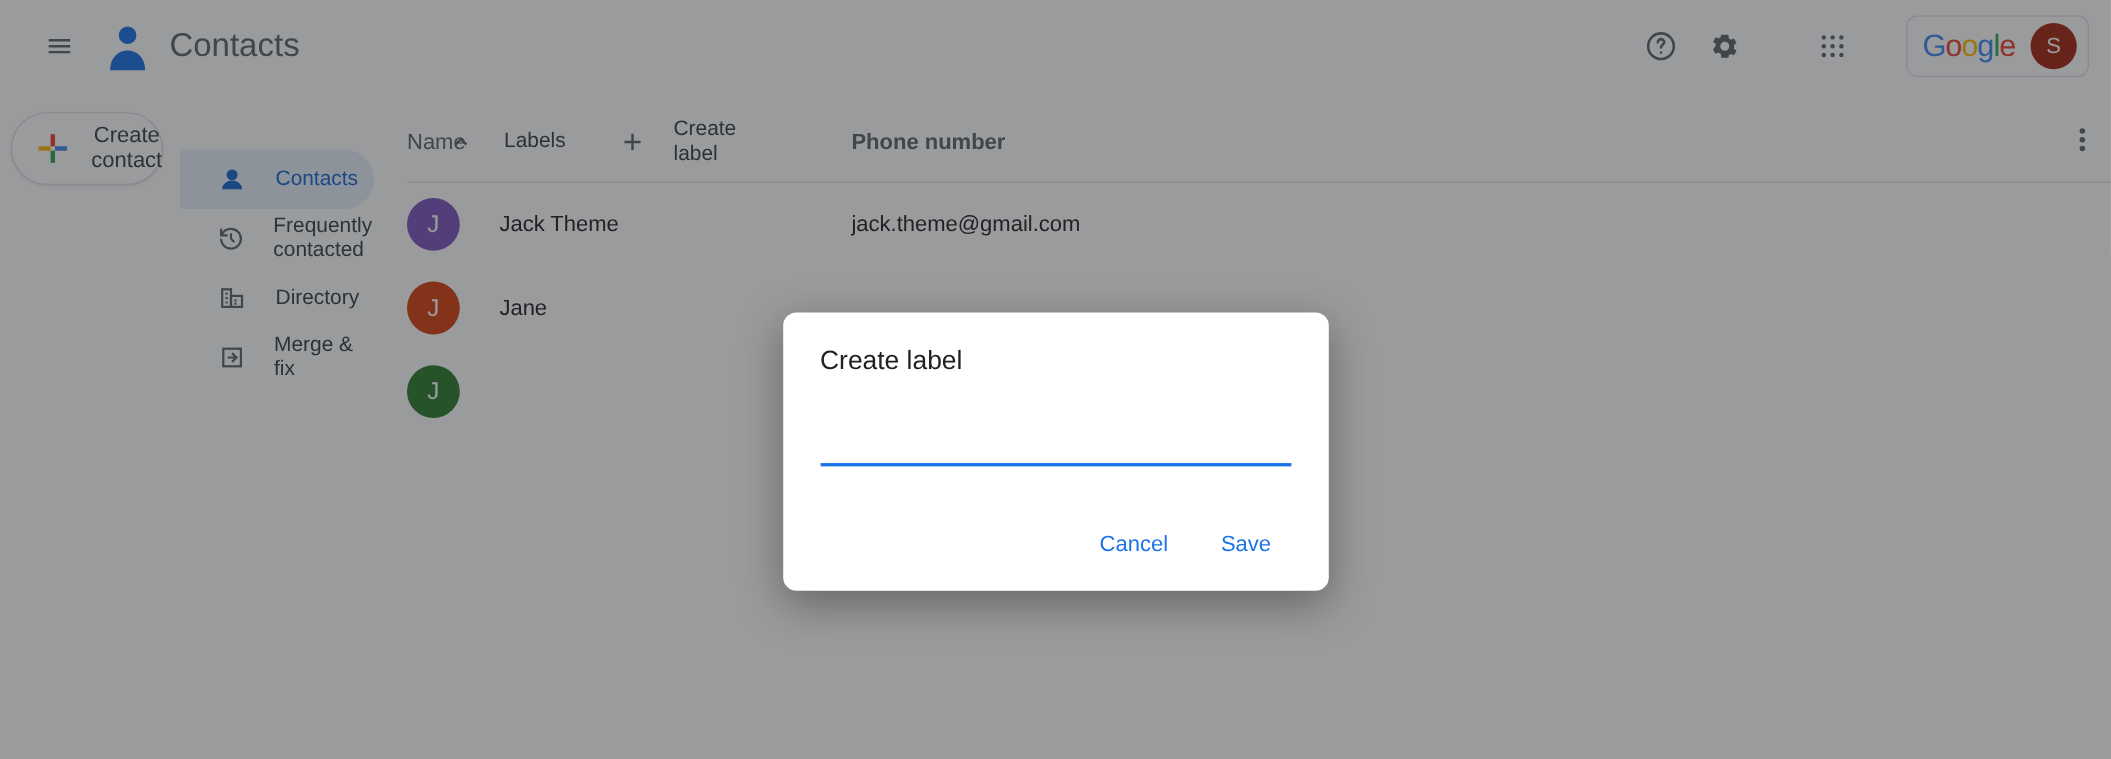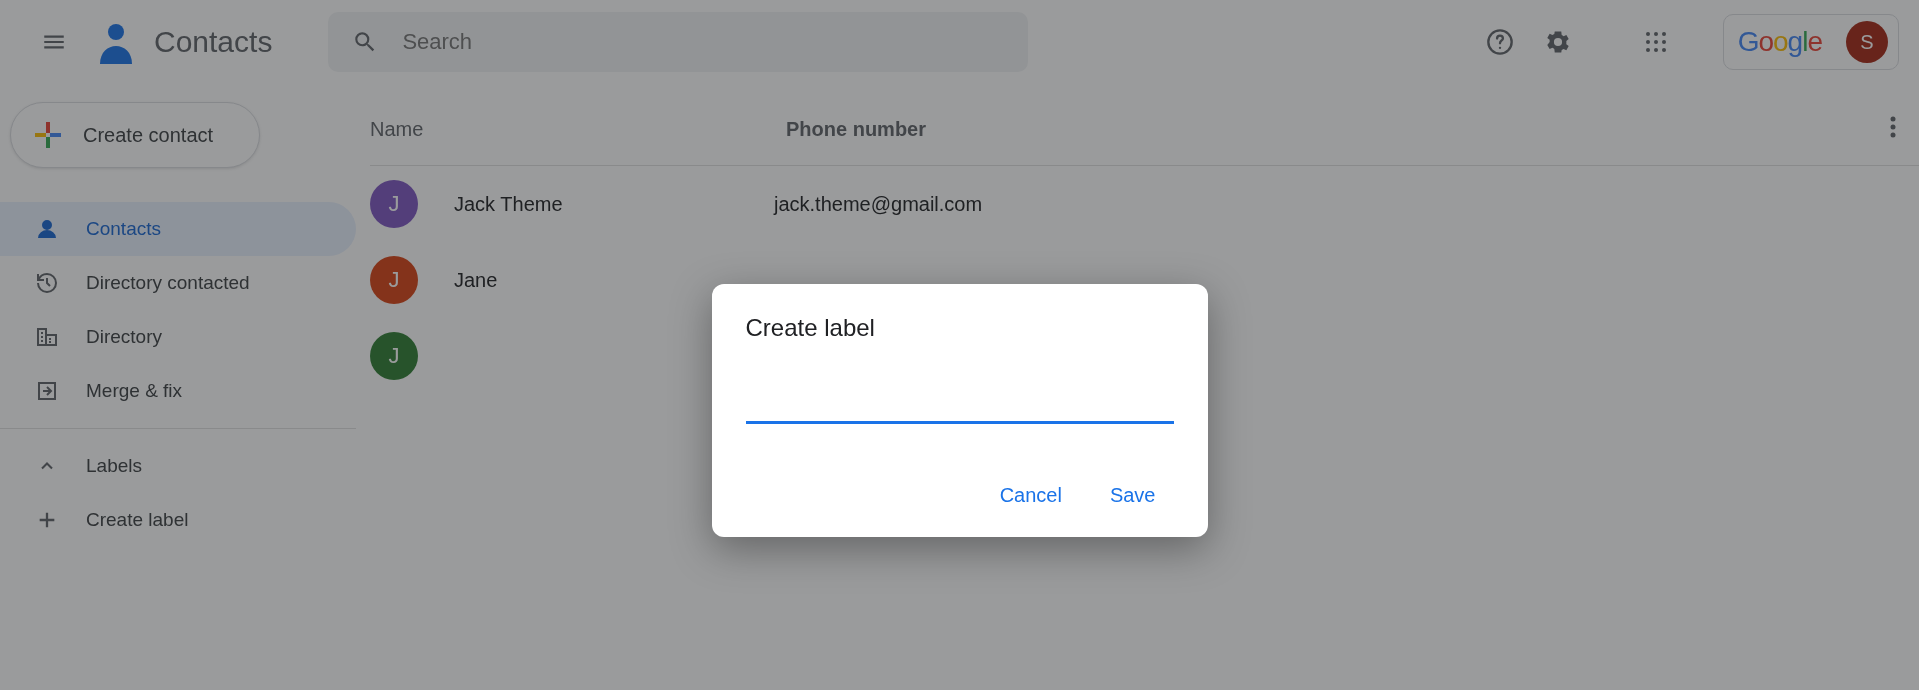--- a/index.html
+++ b/index.html
@@ -31,38 +31,38 @@
   }
   .search-bar input {
     flex:1; border:none; background:transparent; font-size:22px; color:#5f6368; outline:none;
   }
 
   .header-spacer { flex:1; }
   .header-icons { display:flex; align-items:center; gap:28px; }
   .round-icon { width:30px; height:30px; display:flex; align-items:center; justify-content:center; color:#5f6368; cursor:pointer; }
 
   .google-block {
-    display:flex; align-items:center; gap:24px;
+    display:flex; align-items:center; gap:14px;
     border:1px solid #dadce0; border-radius:10px; padding:6px 10px 6px 14px;
     margin-left: 24px;
   }
   .google-logo { font-size:28px; font-weight:500; letter-spacing:-1px; }
   .google-logo span:nth-child(1){color:#4285f4;}
   .google-logo span:nth-child(2){color:#ea4335;}
   .google-logo span:nth-child(3){color:#fbbc05;}
   .google-logo span:nth-child(4){color:#4285f4;}
   .google-logo span:nth-child(5){color:#34a853;}
   .google-logo span:nth-child(6){color:#ea4335;}
   .avatar-s { width:42px; height:42px; border-radius:50%; background:#a52714; color:#fff; display:flex; align-items:center; justify-content:center; font-size:20px; }
 
   
   .body { display:flex; height: calc(100% - 84px); }
 
   
-  .sidebar { width: 356px; padding-top: 18px; display:flex; flex-direction:column; }
+  .sidebar { width: 356px; padding-top: 18px; display:flex; flex-direction:row;gap:16px; }
   .create-btn {
     margin-left: 10px;
     width: 250px; height: 66px;
     border:1px solid #dadce0; border-radius: 36px;
     background:#fff;
     display:flex; align-items:center; gap:20px;
     padding-left: 22px;
     font-size:20px; color:#3c4043;
     box-shadow: 0 1px 3px rgba(0,0,0,0.12);
     cursor:pointer;
@@ -88,21 +88,20 @@
   .sidebar-divider { height:1px; background:#e0e0e0; margin: 10px 0; }
 
   
   .main { flex:1; padding-top: 20px; padding-left: 14px; }
   .col-headers {
     display:flex; align-items:center;
     font-size:20px; color:#5f6368;
     padding: 14px 16px 24px 0;
     border-bottom:1px solid #e0e0e0;
     position:relative;
-    gap:12px;
   }
   .col-name  { flex: 0 0 404px; }
   .col-email { flex: 0 0 288px; }
   .col-phone { flex: 1; font-weight: bold; }
   .col-more  { position:absolute; right: 22px; color:#5f6368; cursor:pointer; }
 
   .section-label { font-size:15px; letter-spacing:2px; color:#5f6368; margin: 26px 0 18px 0; text-transform:uppercase; }
 
   .contact-row {
     display:flex; align-items:center;
@@ -152,26 +151,20 @@
   <div class="logo-block">
     <div class="logo-icon">
       <svg width="44" height="44" viewBox="0 0 44 44">
           <circle cx="22" cy="12" r="8" fill="#1a73e8"></circle>
           <path d="M6 44c0-12 8-18 16-18s16 6 16 18" fill="#1a73e8"></path>
         </svg>
     </div>
     <div class="app-title">Contacts</div>
   </div>
 
-  <div class="search-bar">
-    <svg width="26" height="26" viewBox="0 0 24 24" fill="#5f6368">
-        <path d="M15.5 14h-.79l-.28-.27A6.471 6.471 0 0016 9.5 6.5 6.5 0 109.5 16c1.61 0 3.09-.59 4.23-1.57l.27.28v.79l5 5L20.49 19l-5-5zm-6 0C7.01 14 5 11.99 5 9.5S7.01 5 9.5 5 14 7.01 14 9.5 11.99 14 9.5 14z"></path>
-      </svg>
-    <input type="text" placeholder="Search" style="">
-  </div>
 
   <div class="header-spacer"></div>
 
   <div class="header-icons">
     <div class="round-icon">
       <svg width="28" height="28" viewBox="0 0 24 24" fill="none" stroke="#5f6368" stroke-width="2">
           <circle cx="12" cy="12" r="10"></circle>
           <path d="M9.5 9a2.5 2.5 0 115 0c0 1.5-2.5 2-2.5 4" stroke-linecap="round"></path>
           <circle cx="12" cy="17" r="1" fill="#5f6368" stroke="none"></circle>
         </svg>
@@ -226,21 +219,21 @@
         </span>
         <span>Contacts</span>
       </div>
       <div class="nav-item">
         <span class="nav-icon">
           <svg width="24" height="24" viewBox="0 0 24 24" fill="none" stroke="currentColor" stroke-width="2">
               <path d="M3 12a9 9 0 109-9 9 9 0 00-8.5 6M3 3v6h6"></path>
               <path d="M12 7v5l3 3"></path>
             </svg>
         </span>
-        <span>Directory contacted</span>
+        <span>Frequently contacted</span>
       </div>
       <div class="nav-item">
         <span class="nav-icon">
           <svg width="24" height="24" viewBox="0 0 24 24" fill="none" stroke="currentColor" stroke-width="2">
               <rect x="3" y="4" width="8" height="16"></rect>
               <rect x="11" y="10" width="10" height="10"></rect>
               <path d="M6 8h2M6 12h2M6 16h2M14 14h2M14 17h2"></path>
             </svg>
         </span>
         <span>Directory</span>

